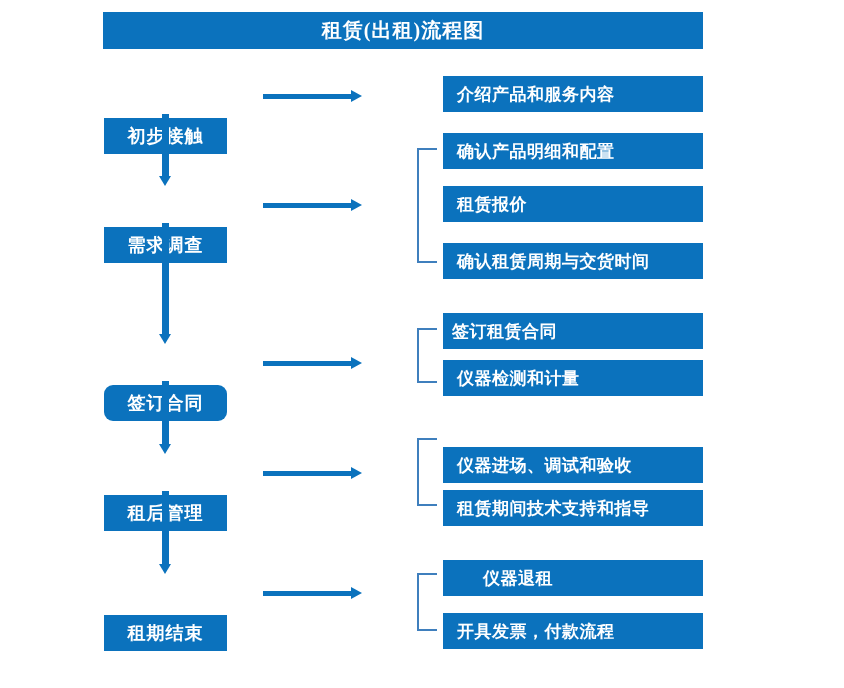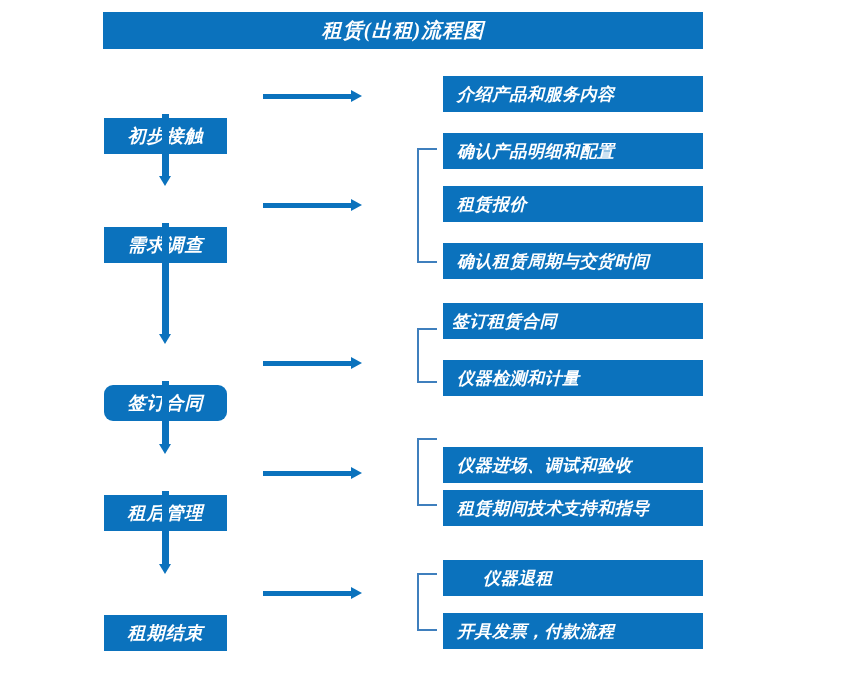--- a/index.html
+++ b/index.html
@@ -11,21 +11,20 @@
     width: 844px;
     height: 688px;
     position: relative;
     font-family: "Liberation Serif", "DejaVu Serif", serif;
     overflow: hidden;
   }
   #canvas {
     position: relative;
     width: 844px;
     height: 688px;
-    font-style: italic;
   }
 
   
   .title-bar {
     position: absolute;
     left: 103px;
     top: 12px;
     width: 600px;
     height: 37px;
     background: #0b72bd;
@@ -185,20 +184,20 @@
 
   <div class="bracket" style="top:148px; height:115px;"></div>
   <div class="bracket" style="top:328px; height:55px;"></div>
   <div class="bracket" style="top:438px; height:68px;"></div>
   <div class="bracket" style="top:573px; height:58px;"></div>
 
   <div class="detail-box" style="top:76px;">介绍产品和服务内容</div>
   <div class="detail-box" style="top:133px;">确认产品明细和配置</div>
   <div class="detail-box" style="top:186px;">租赁报价</div>
   <div class="detail-box" style="top:243px;">确认租赁周期与交货时间</div>
-  <div class="detail-box" style="top:303px;padding-left:9px;">签订租赁合同</div>
+  <div class="detail-box" style="top:313px;padding-left:9px;">签订租赁合同</div>
   <div class="detail-box" style="top:360px;">仪器检测和计量</div>
   <div class="detail-box" style="top:447px;">仪器进场、调试和验收</div>
   <div class="detail-box" style="top:490px;">租赁期间技术支持和指导</div>
   <div class="detail-box" style="top:560px;padding-left:40px;">仪器退租</div>
   <div class="detail-box" style="top:613px;">开具发票，付款流程</div>
 
 </div>
 
 </body></html>

